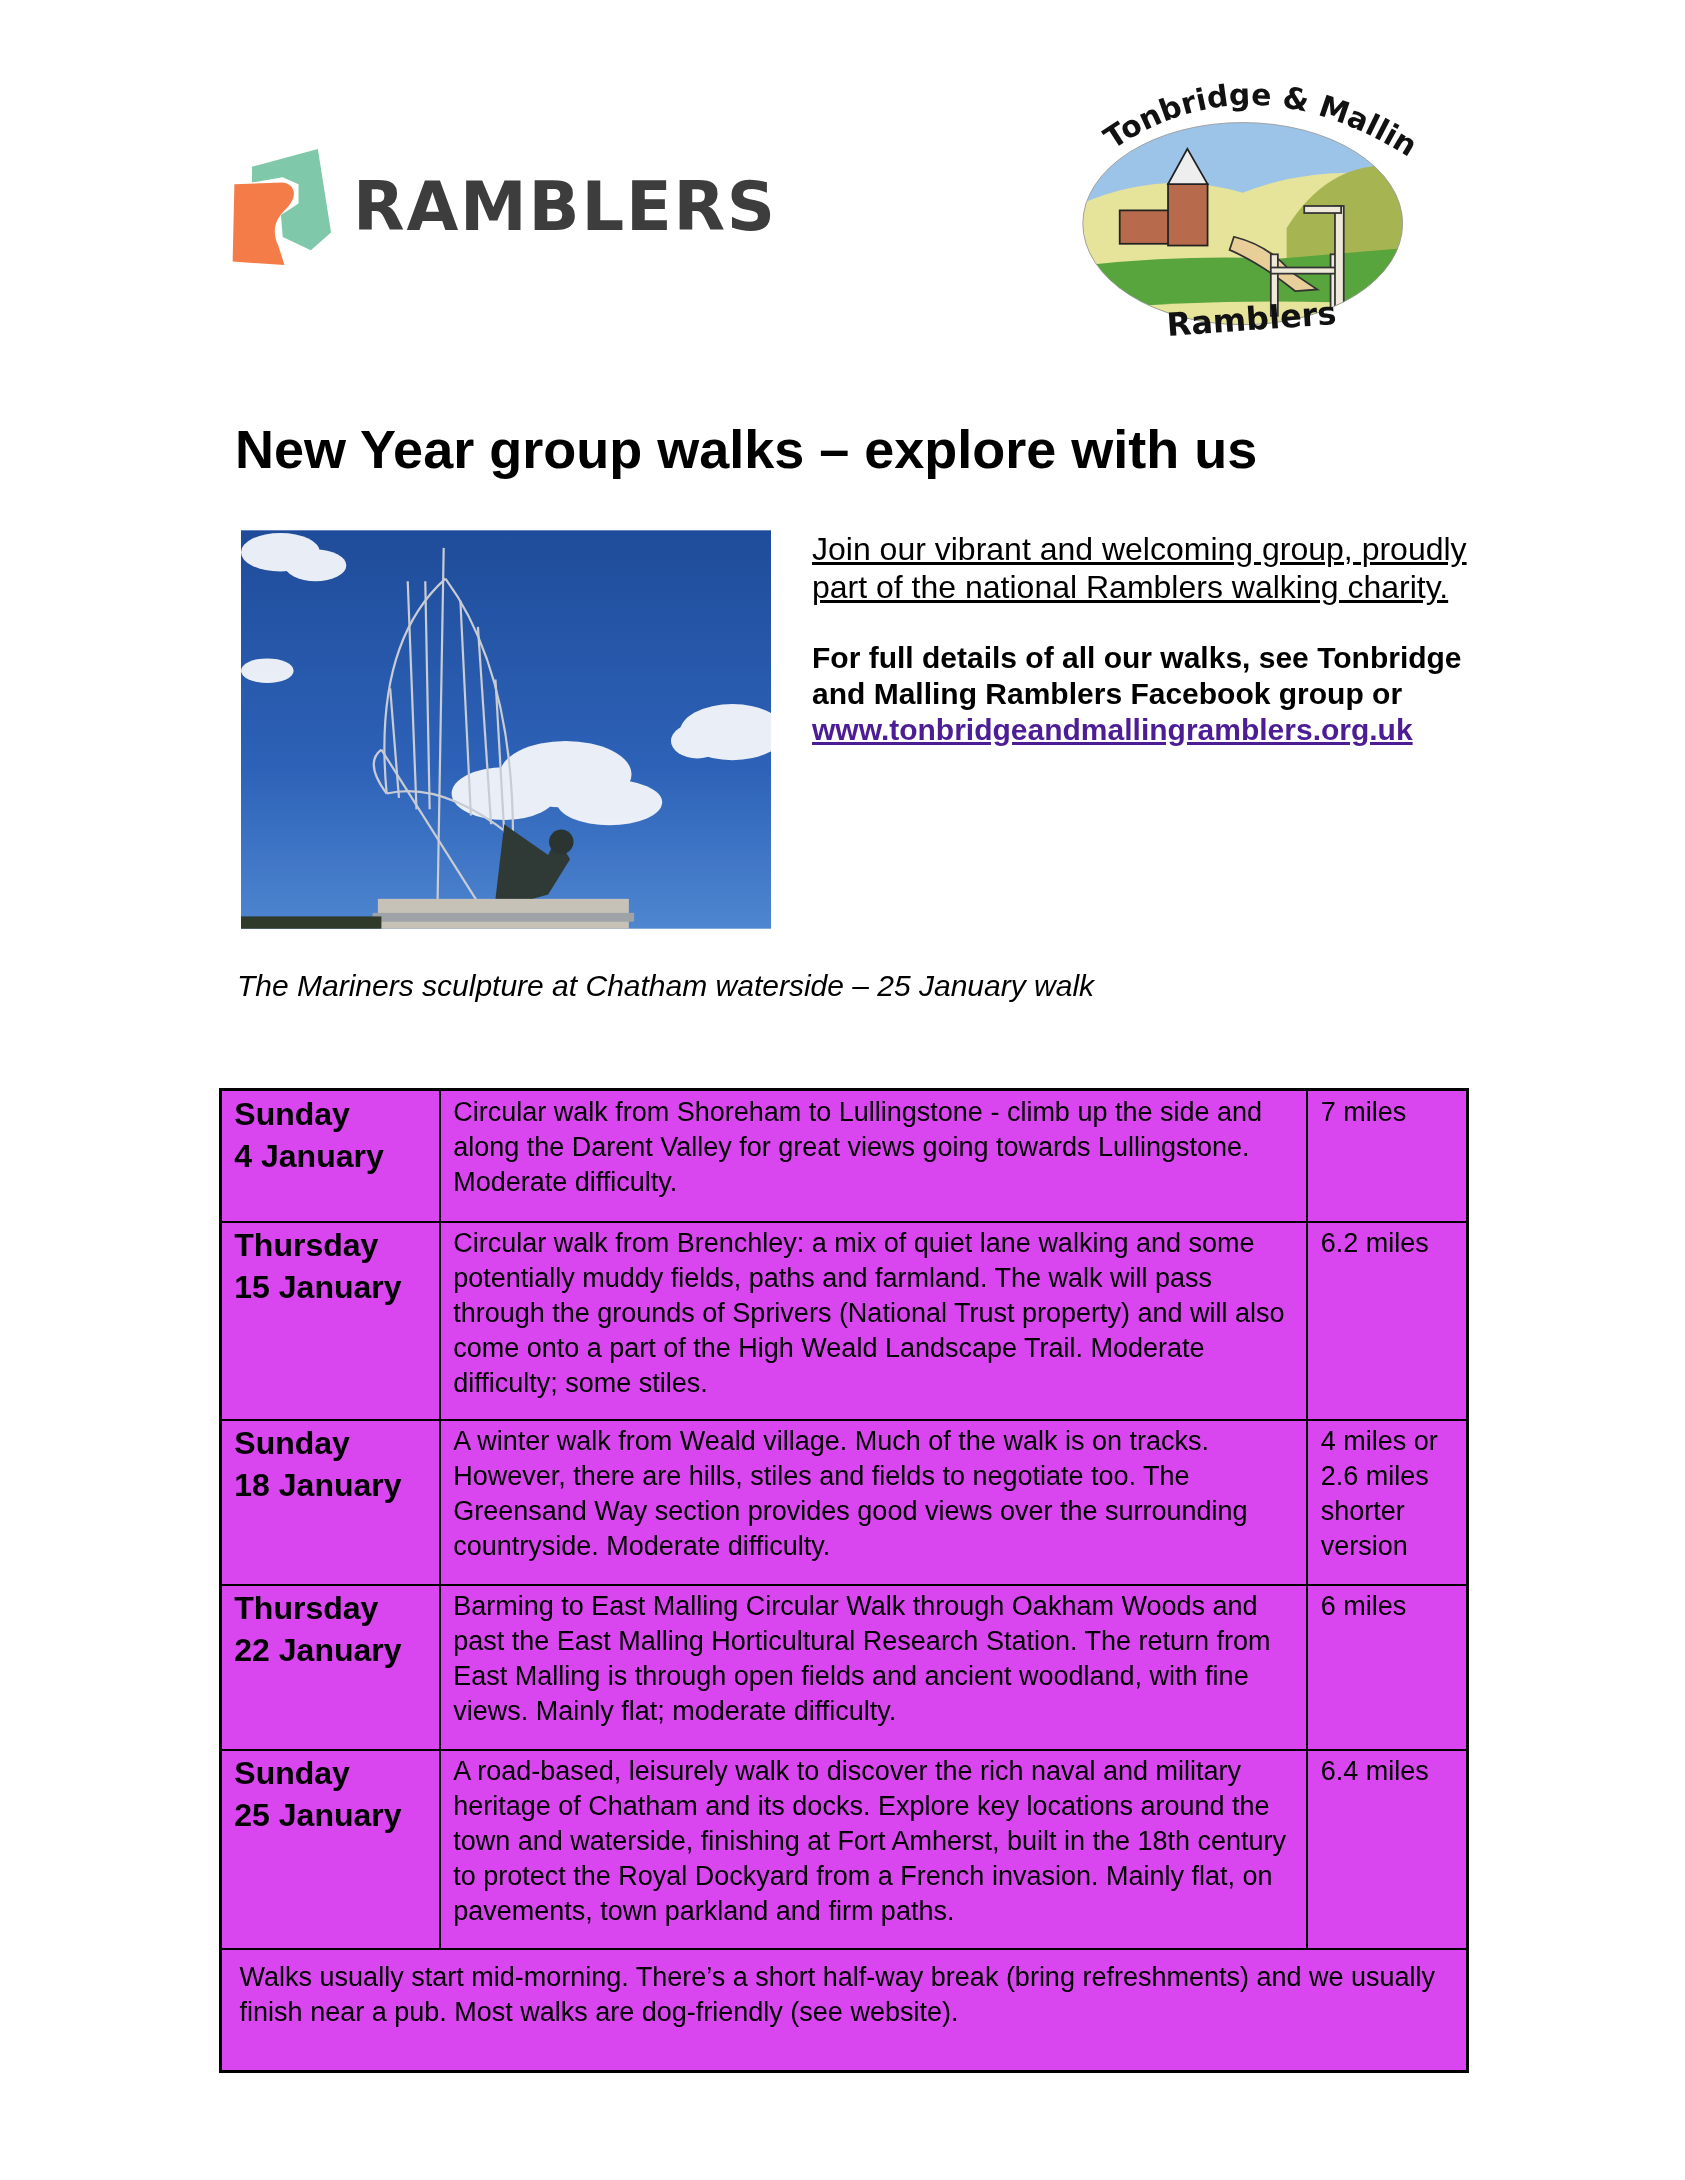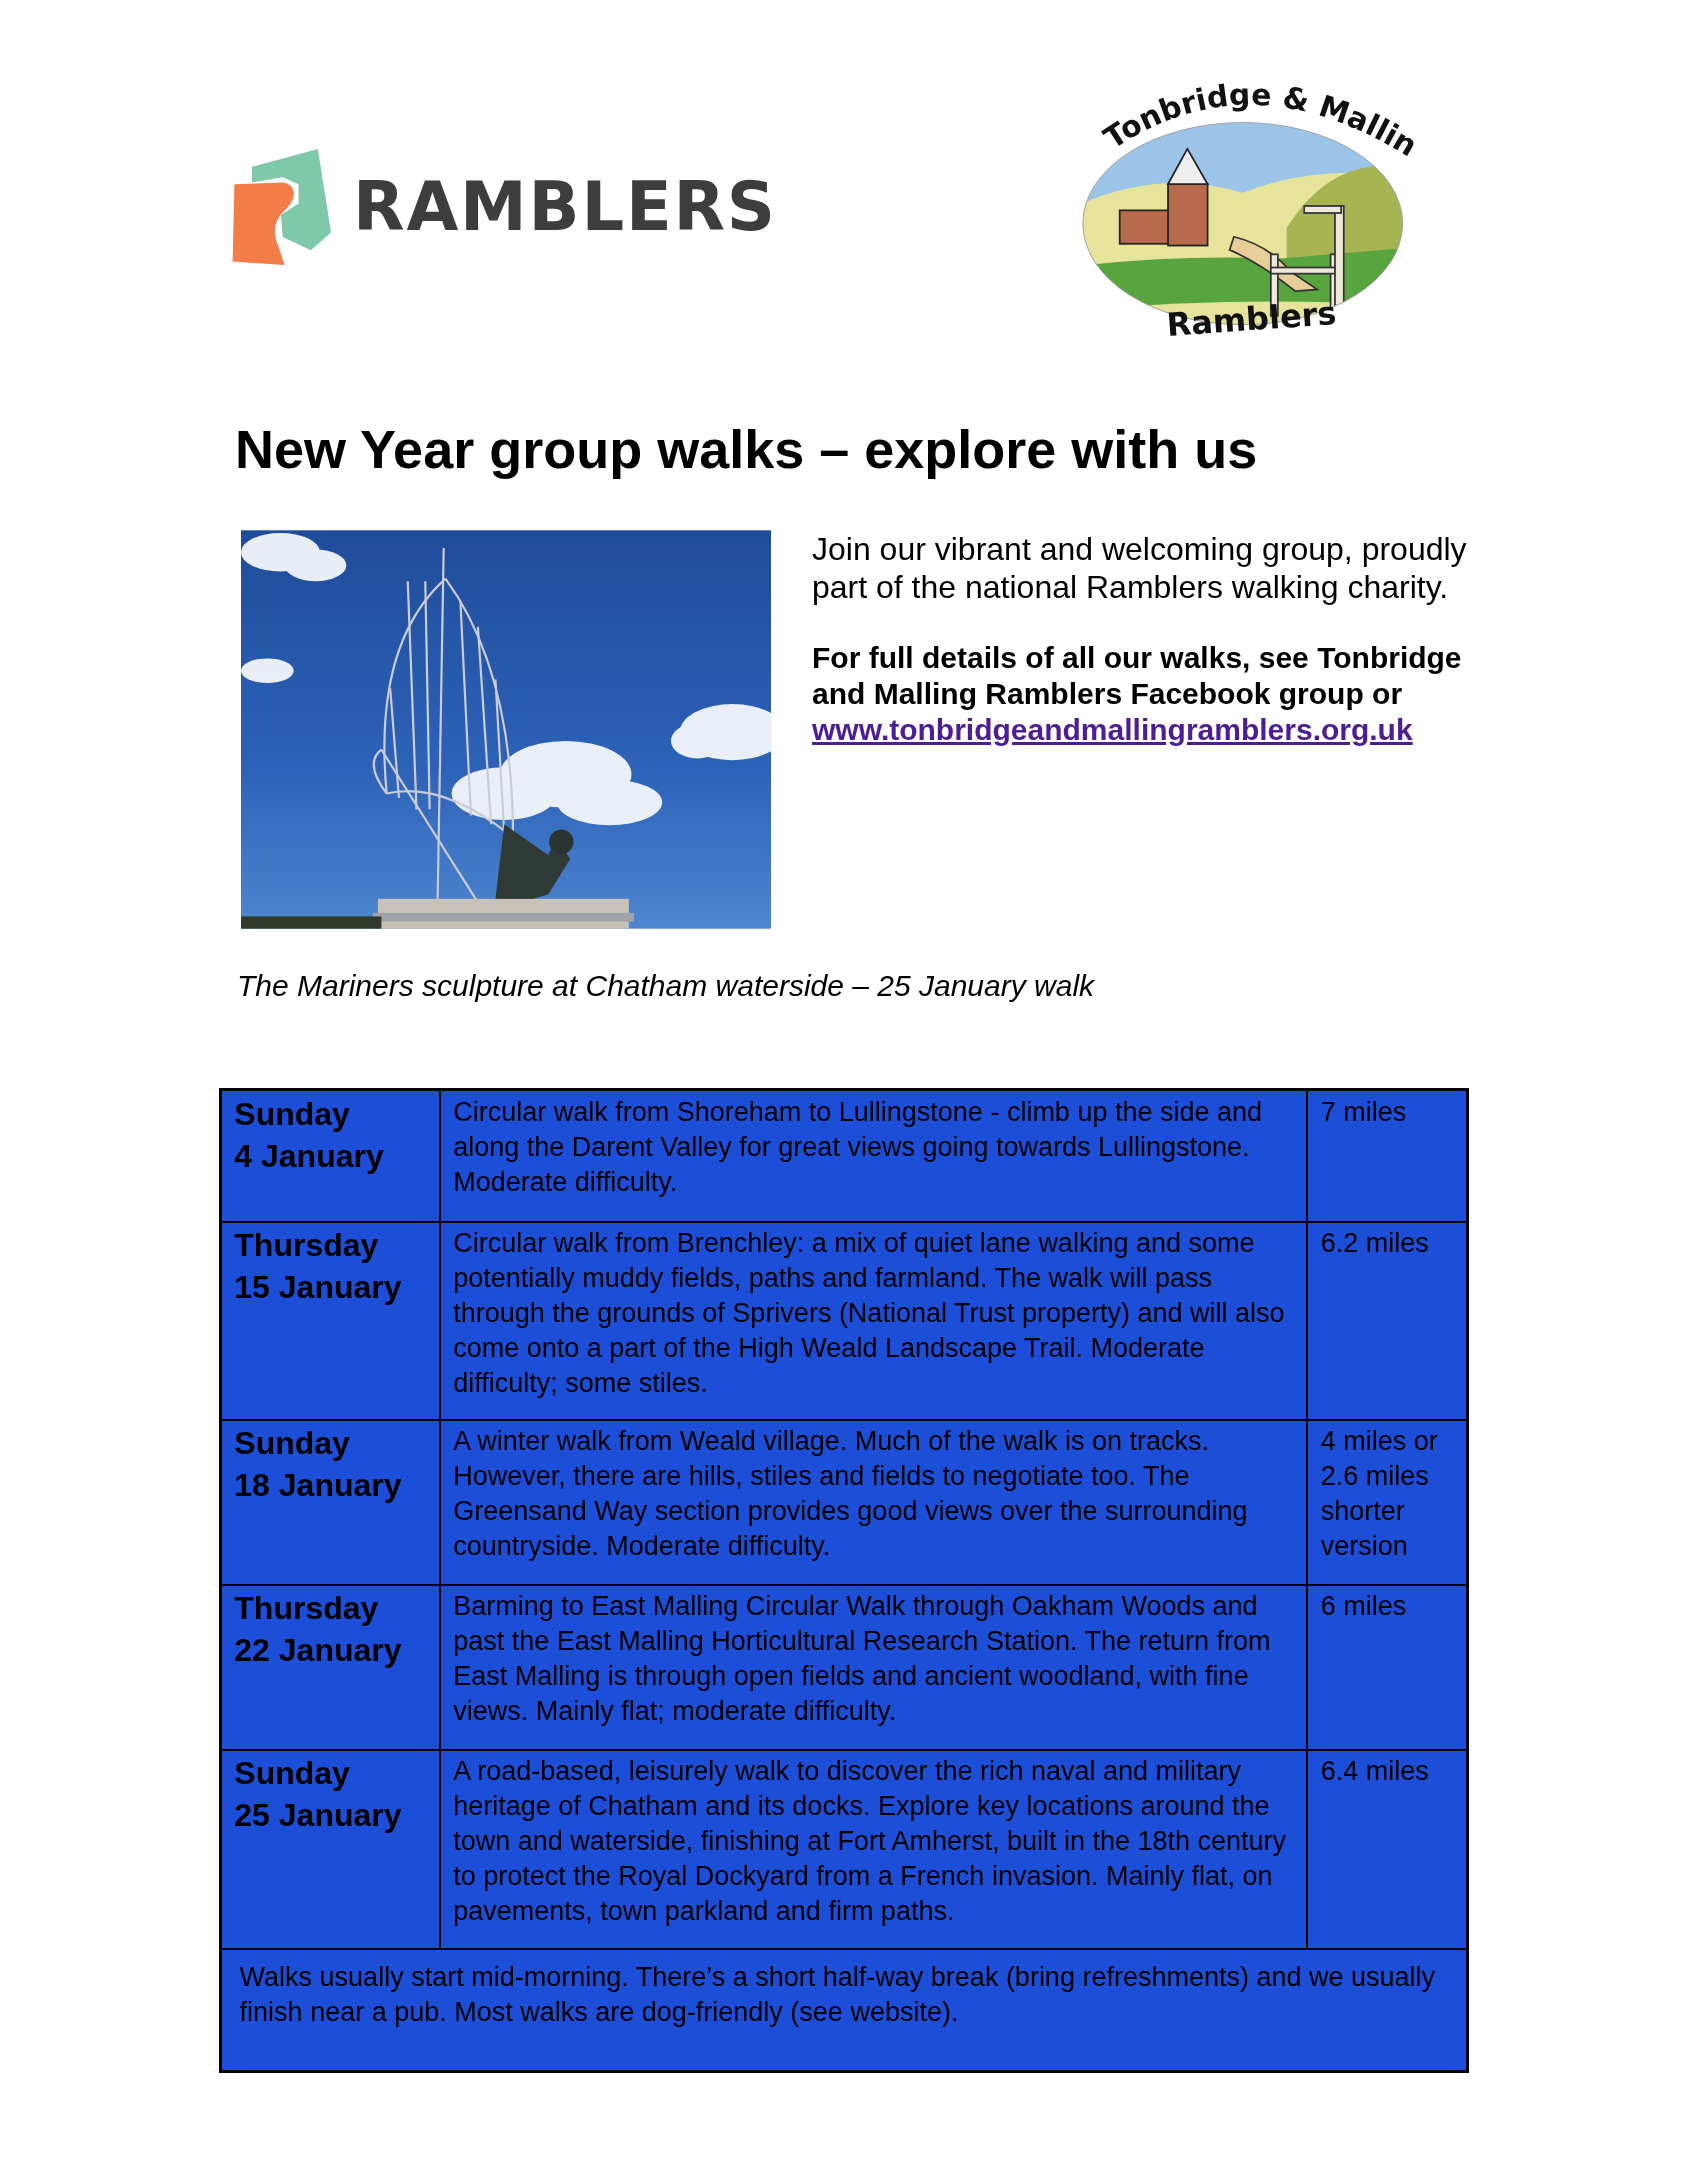--- a/index.html
+++ b/index.html
@@ -30,32 +30,32 @@
       left: 235px; top: 420px; font-size: 54px; font-weight: bold; letter-spacing: 0px;
       white-space: nowrap; line-height: 1.1;
     }
 
     #photo { left: 241px; top: 530px; width: 530px; height: 399px; overflow: hidden; }
 
     #intro {
       left: 812px; top: 530px; width: 702px; font-size: 32px; line-height: 38px;
     }
     #intro p { margin: 0 0 39px 0; }
-    #intro .lead { padding-left: 0; }
+    #intro .lead { padding-left: 0; text-decoration: underline; }
     #intro .details { font-weight: bold; font-size: 30px; line-height: 36px; margin-top: -5.3px; }
     #intro a { color: #4c1d95; text-decoration: underline; }
 
     #caption {
       left: 237px; top: 969px; font-size: 30px; font-style: italic; white-space: nowrap;
     }
 
     
     #walks-table {
       left: 219px; top: 1088px; width: 1250px;
-      border-collapse: collapse; background: #1d4ed8;
+      border-collapse: collapse; background: #d946ef;
       border: 3.5px solid #000;
     }
     #walks-table td {
       border: 2.6px solid #000; vertical-align: top; padding: 3.5px 12.3px 0 12.3px;
       font-size: 27px; line-height: 35px;
     }
     #walks-table td.date { width: 191px; font-weight: bold; font-size: 32px; line-height: 42px; padding-top: 1.8px; }
     #walks-table td.desc { width: 836px; padding-left: 12.3px; margin-top: 20px; }
     #walks-table td.dist { width: 132px; }
     #walks-table td.note { padding: 10.5px 17.6px 26px 17.6px; font-size: 27px; line-height: 35px; }

